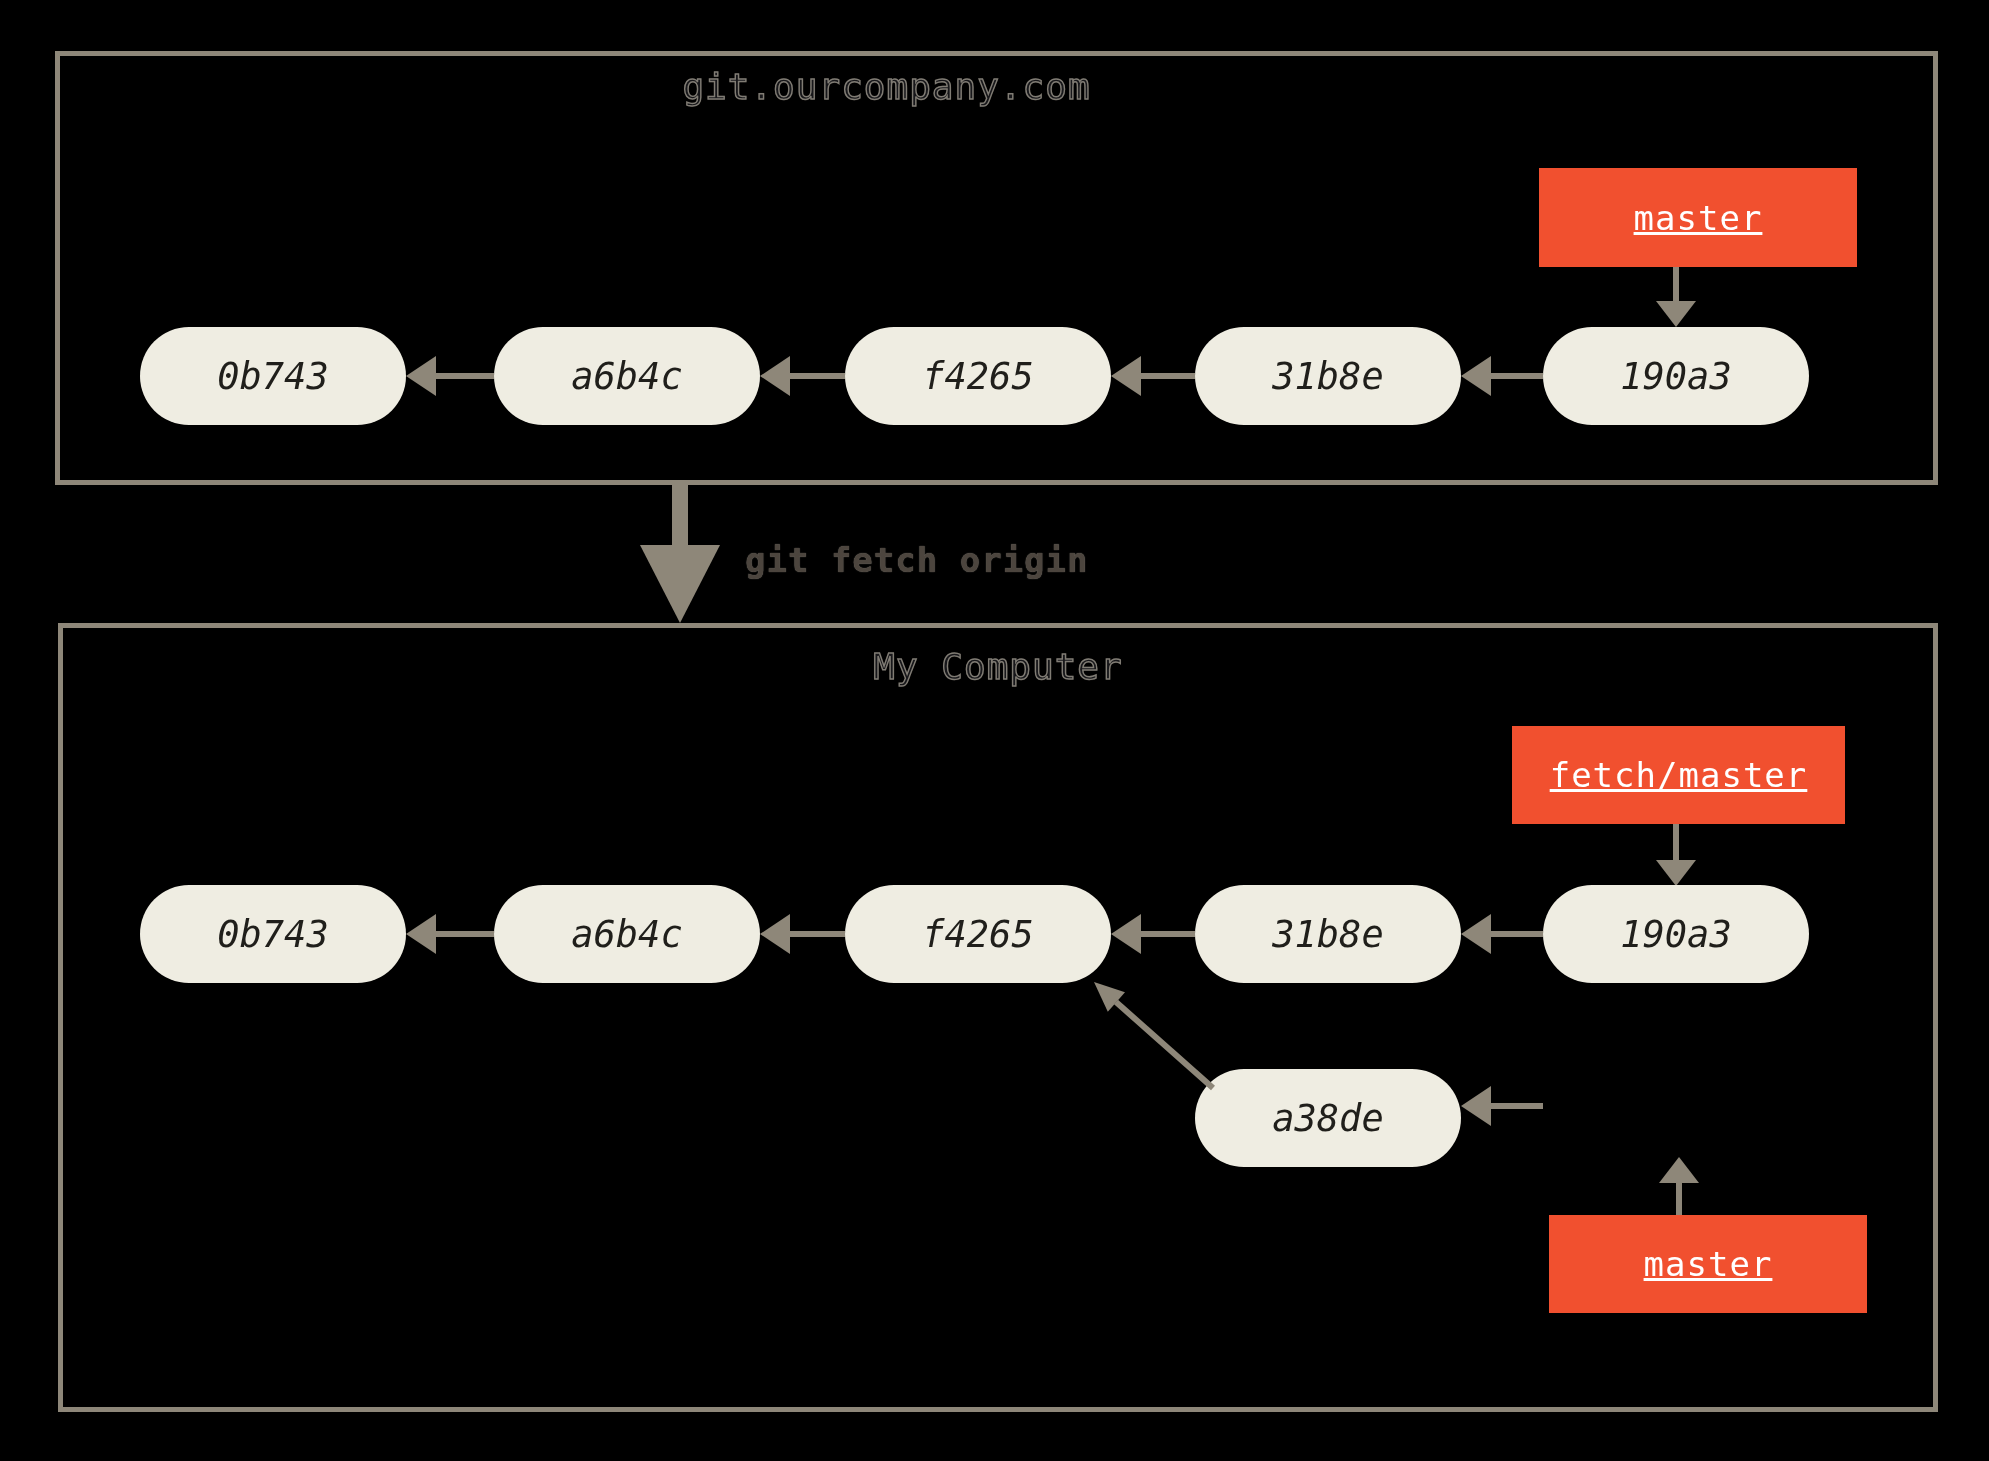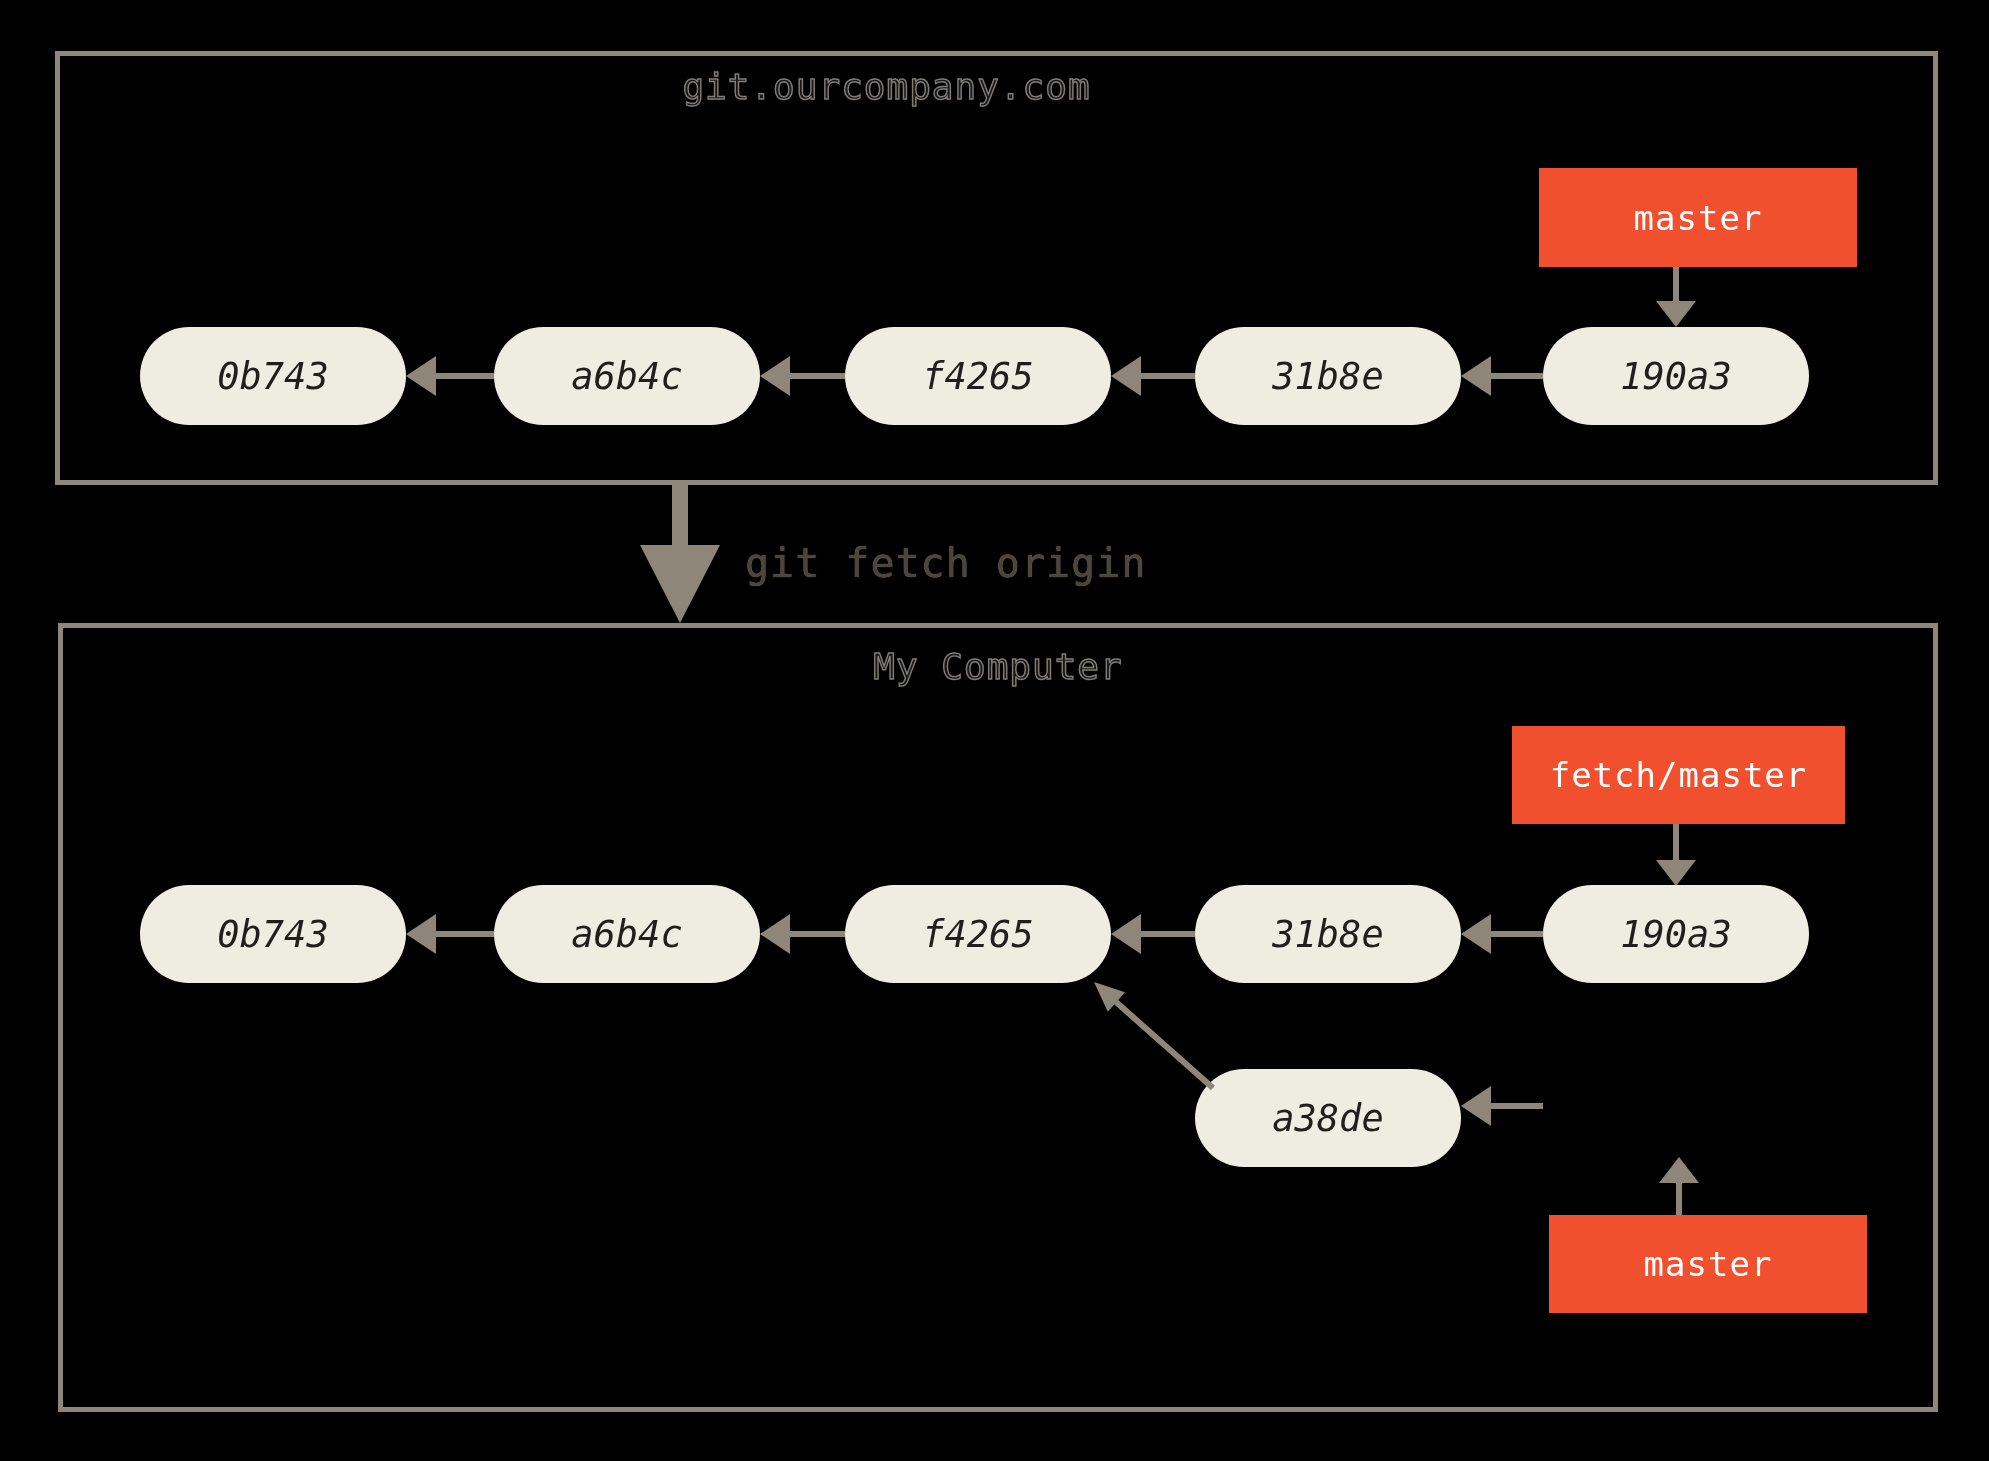--- a/index.html
+++ b/index.html
@@ -21,21 +21,21 @@
   }
   .node{
     position:absolute;width:266px;height:98px;border-radius:49px;
     background:var(--c-node_fill);
     display:flex;align-items:center;justify-content:center;
     font-size:37px;color:var(--c-node_text);font-style:italic;
   }
   .branch-label{
     position:absolute;background:var(--c-branch_fill);
     display:flex;align-items:center;justify-content:center;
-    font-size:34px;color:var(--c-branch_text);letter-spacing:1px;
+    font-size:34px;color:var(--c-branch_text);letter-spacing:1px;text-decoration:underline;
   }
   
   .h-arrow{position:absolute;height:40px;}
   .h-arrow .head{
     position:absolute;left:0;top:0;width:0;height:0;
     border-top:20px solid transparent;border-bottom:20px solid transparent;
     border-right:30px solid var(--c-arrow);
   }
   .h-arrow .line{
     position:absolute;left:27px;right:0;top:17px;height:6px;
@@ -57,21 +57,21 @@
   }
   .v-arrow.up .shaft{top:25px;height:calc(100% - 25px);}
   
   .fetch-shaft{position:absolute;background:var(--c-arrow);}
   .fetch-head{
     position:absolute;width:0;height:0;
     border-left:40px solid transparent;border-right:40px solid transparent;
     border-top:78px solid var(--c-arrow);
   }
   .command-label{
-    position:absolute;font-size:40px;font-weight:normal;letter-spacing:1px;
+    position:absolute;font-size:34px;font-weight:bold;letter-spacing:1px;
     color:var(--c-command_text);text-shadow:0 0 1px #8a857c;
   }
   .diag-arrow{position:absolute;}
 </style>
 </head>
 <body>
 
 <div id="canvas">
 
   <div class="repo-box" style="left:55px;top:51px;width:1883px;height:434px;"></div>

